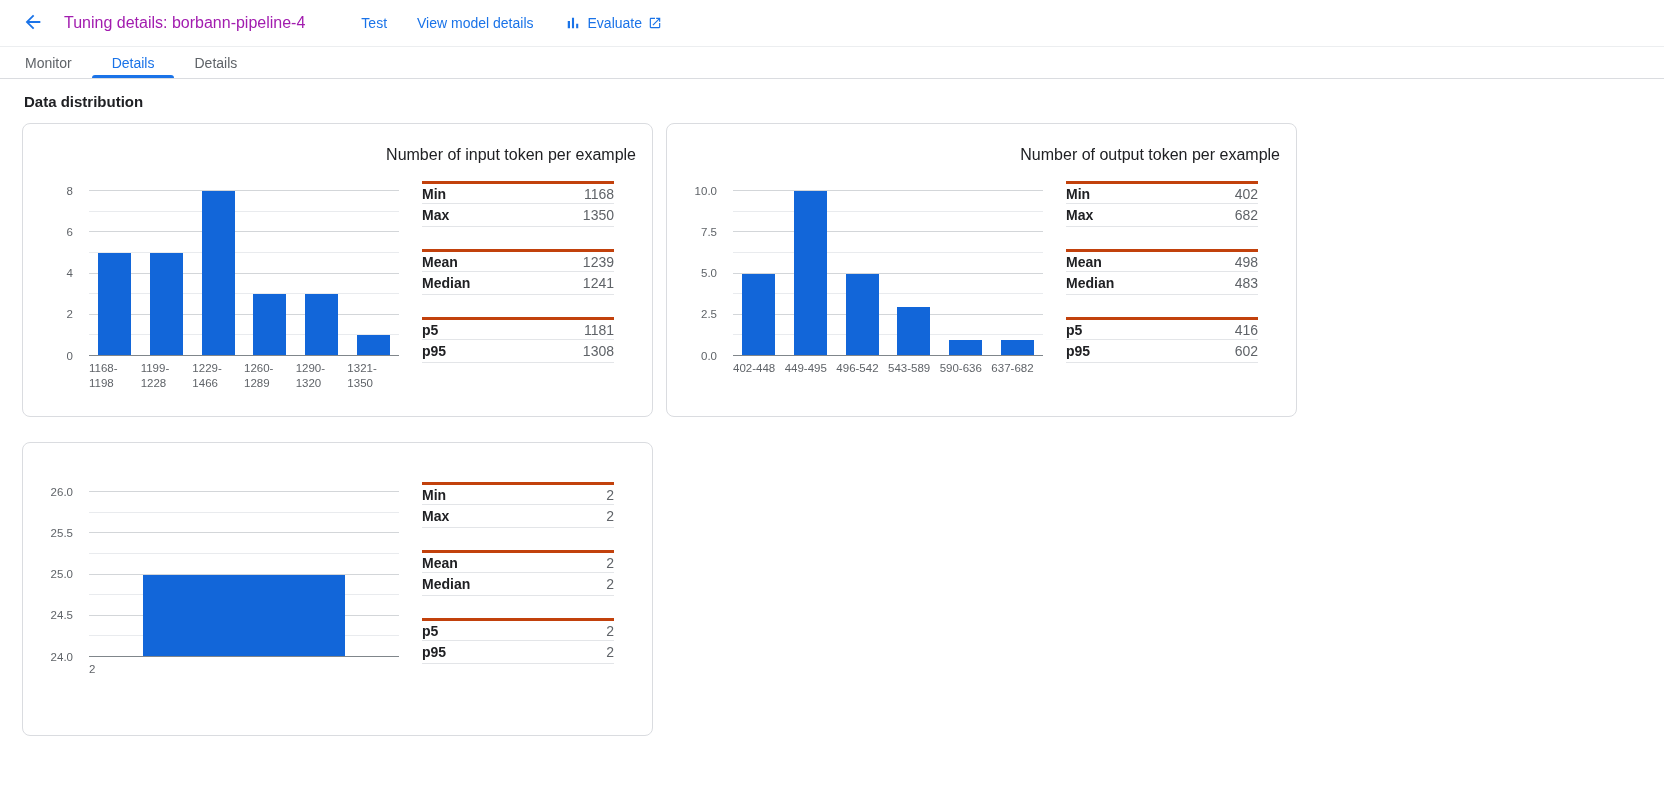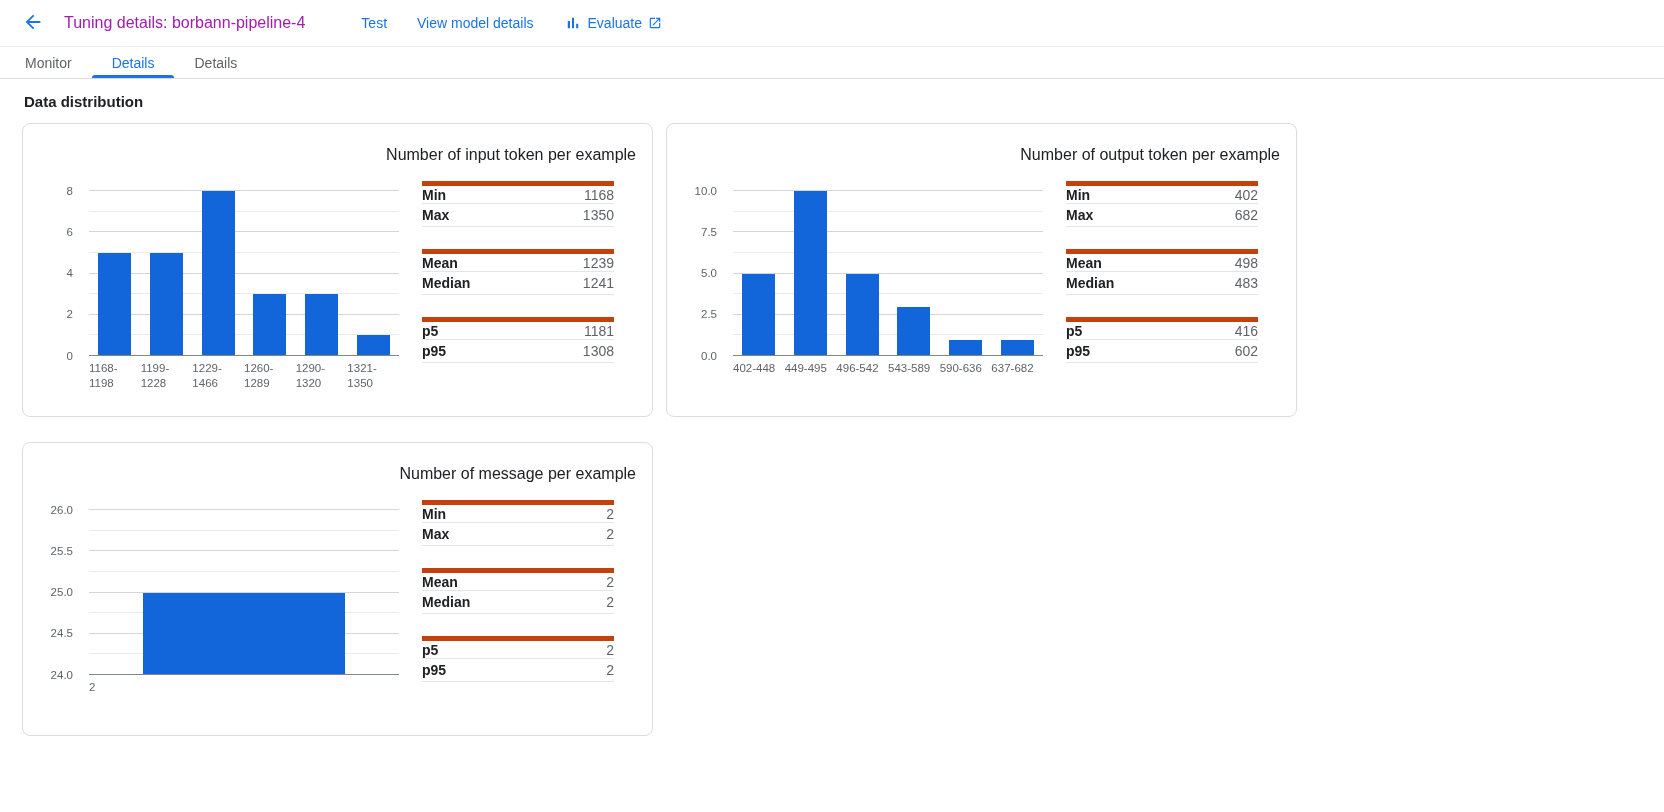--- a/index.html
+++ b/index.html
@@ -67,21 +67,21 @@
   .x-spacer { width: 50px; flex: none; }
   .x-labels { width: 310px; display: flex; }
   .xtick { flex: 1; text-align: left; font-size: 11.5px; color: #5f6368; line-height: 15px; }
   
   .stats { width: 192px; margin-left: 23px; }
   .stat-group { margin-bottom: 22px; }
   .stat-row {
     height: 23px; display: flex; justify-content: space-between; align-items: center;
     font-size: 14px; border-bottom: 1px solid #e3e5e8;
   }
-  .stat-group .stat-row:first-child { border-top: 5px solid #c2410c; }
+  .stat-group .stat-row:first-child { border-top: 3px solid #c2410c; }
   .stat-label { font-weight: 700; color: #202124; }
   .stat-value { color: #5f6368; }
 </style>
 </head>
 <body>
 
 <header class="app-header">
   <button class="back-btn">
     <span>
       <svg width="22" height="22" viewBox="0 0 24 24">
@@ -315,21 +315,20 @@
                 <span class="stat-value">602</span>
               </div>
             </div>
           </div>
       </div>
     </section>
   </div>
 
   <div class="cards-row">
     <section class="card">
-      <h3 class="card-title">Number of message per example</h3>
       <div class="card-body">
         <div class="chart-block">
           <div class="plot-row">
             <div class="y-axis">
                 <div class="ytick" style="bottom: 0%;">24.0</div>
                 <div class="ytick" style="bottom: 25%;">24.5</div>
                 <div class="ytick" style="bottom: 50%;">25.0</div>
                 <div class="ytick" style="bottom: 75%;">25.5</div>
                 <div class="ytick" style="bottom: 100%;">26.0</div>
               </div>

